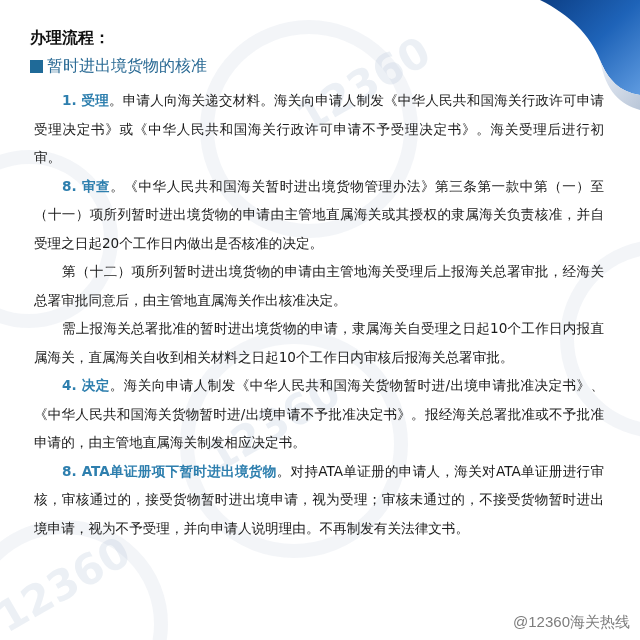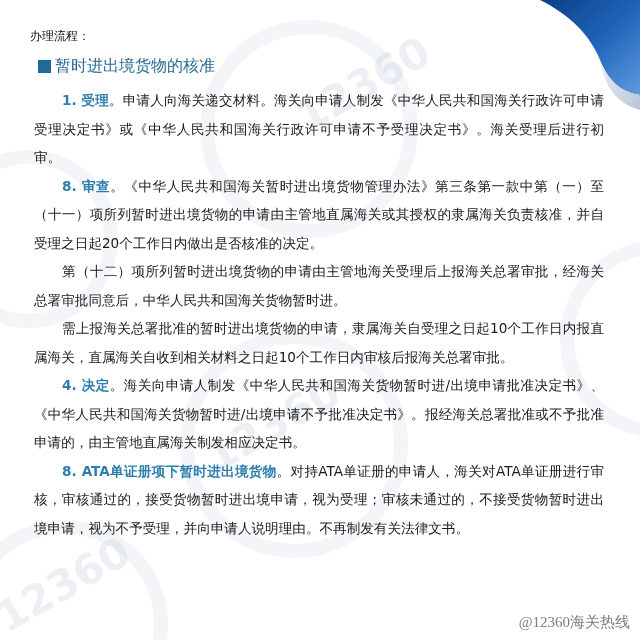--- a/index.html
+++ b/index.html
@@ -19,38 +19,38 @@
     .wm-text {
       position: absolute; color: rgba(180,195,215,0.25);
       font-size: 42px; font-weight: bold; transform: rotate(-30deg);
       white-space: nowrap;
     }
     .curl {
       position: absolute; top: 0; right: 0; width: 120px; height: 110px;
     }
     .heading {
       position: absolute; left: 30px; top: 28px;
-      font-size: 12px; font-weight: 400; letter-spacing: 0px; color: #111;
+      font-size: 16px; font-weight: 700; letter-spacing: 0px; color: #111;
     }
     .subheading {
-      position: absolute; left: 38px; top: 56px;
+      position: absolute; left: 30px; top: 56px;
       font-size: 16px; color: #2a6a94; display: flex; align-items: center;
     }
     .subheading .sq {
       display: inline-block; width: 13px; height: 13px; background: #1f6a98; margin-right: 4px;
     }
     .content {
       position: absolute; left: 34px; top: 86px; width: 570px;
       font-size: 13.6px; line-height: 28.5px;
     }
     .para { text-indent: 28px; margin: 0; text-align: justify; }
     .para .lead { color: #2e7fae; font-weight: bold; }
     .footer-handle {
       position: absolute; right: 10px; bottom: 8px;
-      font-family: Liberation Serif, serif;
+      font-family: Liberation Sans, sans-serif;
       font-size: 15px; color: #7d7d7d;
     }
   </style>
 </head>
 <body>
 
 <div class="watermark">
   <div class="wm-ring" style="left:-60px; top:150px; width:150px; height:150px;"></div>
   <div class="wm-ring" style="left:200px; top:20px; width:190px; height:190px;"></div>
   <div class="wm-ring" style="left:560px; top:240px; width:170px; height:170px;"></div>
@@ -79,19 +79,19 @@
 
 <div class="heading">办理流程：</div>
 <div class="subheading">
   <span class="sq"></span>
   <span>暂时进出境货物的核准</span>
 </div>
 
 <div class="content">
   <p class="para"><span class="lead">1. 受理</span><span>。申请人向海关递交材料。海关向申请人制发《中华人民共和国海关行政许可申请受理决定书》或《中华人民共和国海关行政许可申请不予受理决定书》。海关受理后进行初审。</span></p>
   <p class="para"><span class="lead">8. 审查</span><span>。《中华人民共和国海关暂时进出境货物管理办法》第三条第一款中第（一）至（十一）项所列暂时进出境货物的申请由主管地直属海关或其授权的隶属海关负责核准，并自受理之日起20个工作日内做出是否核准的决定。</span></p>
-  <p class="para"><span>第（十二）项所列暂时进出境货物的申请由主管地海关受理后上报海关总署审批，经海关总署审批同意后，中华人民共和国海关货物暂时进。</span></p>
+  <p class="para"><span>第（十二）项所列暂时进出境货物的申请由主管地海关受理后上报海关总署审批，经海关总署审批同意后，由主管地直属海关作出核准决定。</span></p>
   <p class="para"><span>需上报海关总署批准的暂时进出境货物的申请，隶属海关自受理之日起10个工作日内报直属海关，直属海关自收到相关材料之日起10个工作日内审核后报海关总署审批。</span></p>
   <p class="para"><span class="lead">4. 决定</span><span>。海关向申请人制发《中华人民共和国海关货物暂时进/出境申请批准决定书》、《中华人民共和国海关货物暂时进/出境申请不予批准决定书》。报经海关总署批准或不予批准申请的，由主管地直属海关制发相应决定书。</span></p>
   <p class="para"><span class="lead">8. ATA单证册项下暂时进出境货物</span><span>。对持ATA单证册的申请人，海关对ATA单证册进行审核，审核通过的，接受货物暂时进出境申请，视为受理；审核未通过的，不接受货物暂时进出境申请，视为不予受理，并向申请人说明理由。不再制发有关法律文书。</span></p>
 </div>
 
 <div class="footer-handle">@12360海关热线</div>
 
 </body></html>

